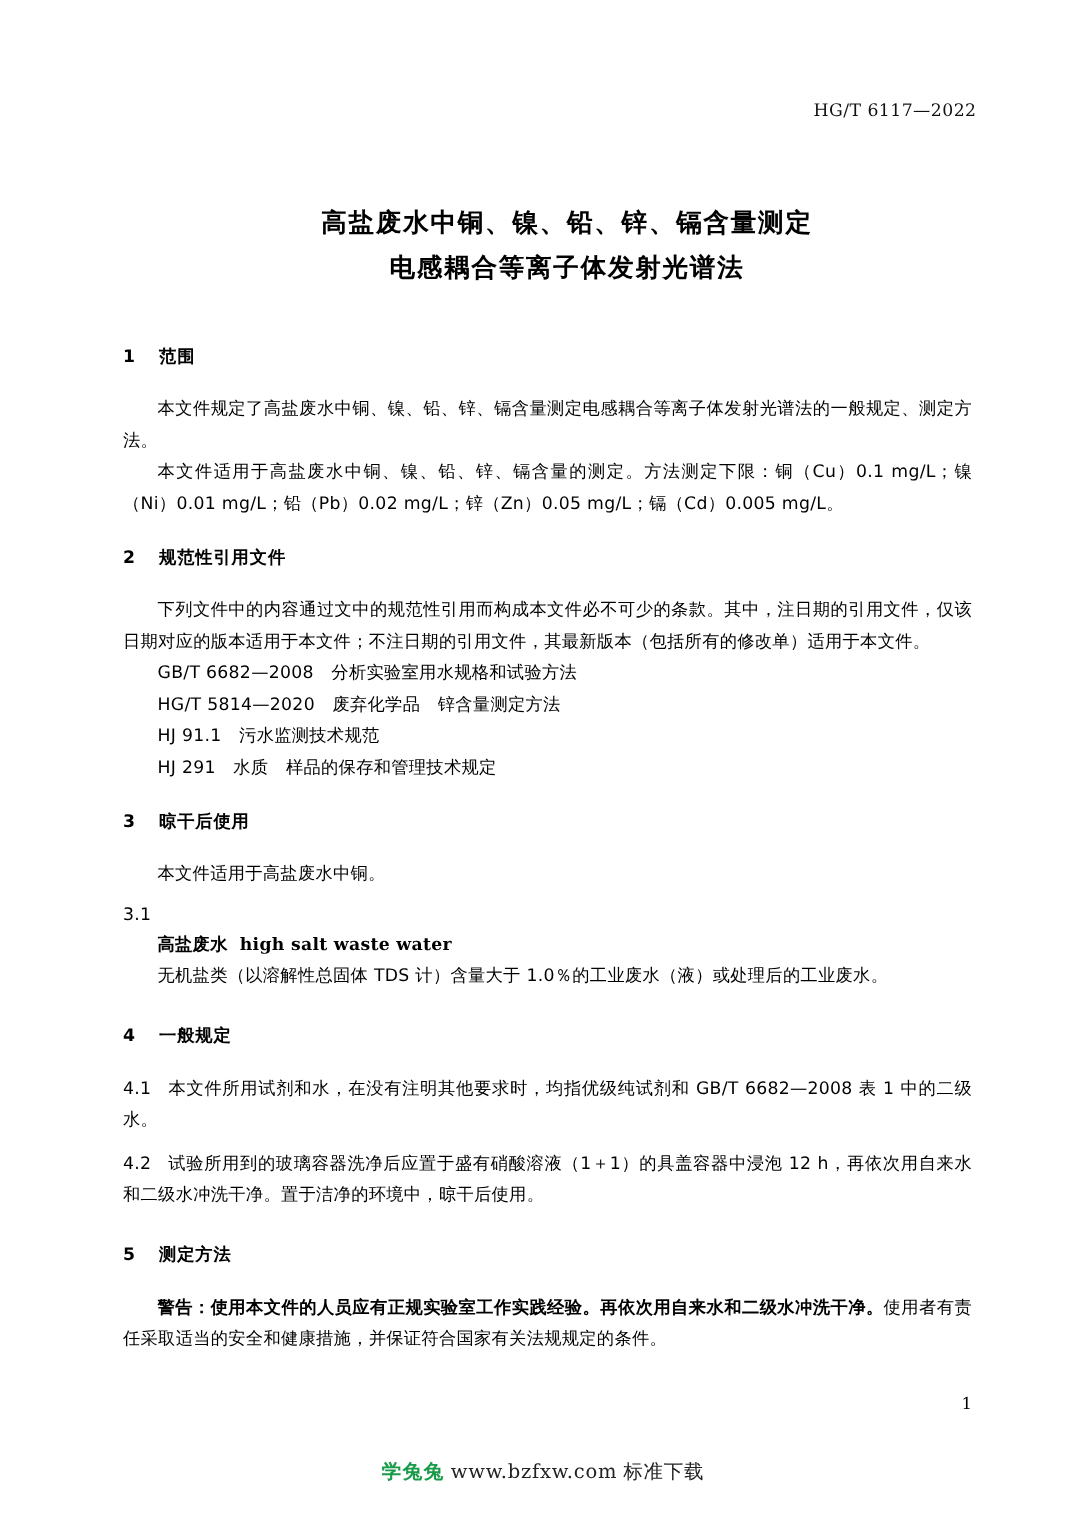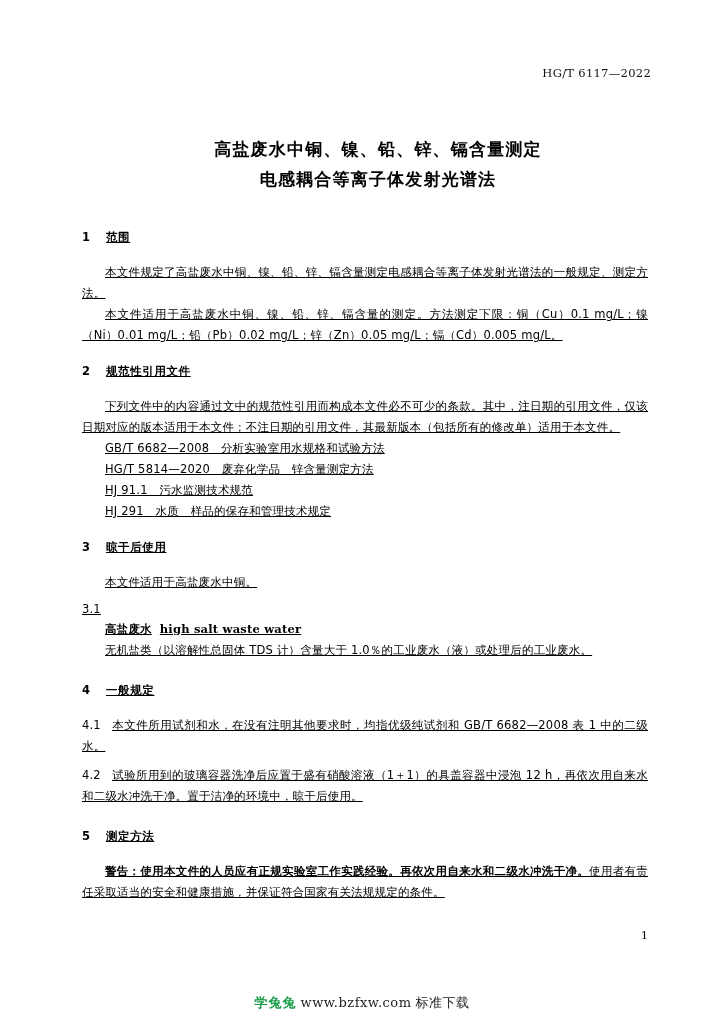--- a/index.html
+++ b/index.html
@@ -38,21 +38,20 @@
     font-weight: bold;
     letter-spacing: 1.2px;
     line-height: 30px;
     color: #000;
   }
   .content {
     position: absolute;
     top: 228px;
     left: 82px;
     width: 566px;
-    text-decoration: underline;
   }
   .sec-head {
     font-size: 11.5px;
     font-weight: bold;
     letter-spacing: 0.6px;
     margin: 0 0 0 0;
     line-height: 18px;
   }
   .sec-head .num {
     display: inline-block;
@@ -113,21 +112,21 @@
   .warn-b { font-weight: bold; }
   .page-num {
     position: absolute;
     bottom: 82px;
     right: 76px;
     font-family: "DejaVu Serif", "Liberation Serif", serif;
     font-size: 11px;
   }
   .footer-watermark {
     position: absolute;
-    bottom: 12px;
+    bottom: 34px;
     left: 0;
     width: 724px;
     text-align: center;
     font-size: 13px;
     color: #3a3a3a;
     letter-spacing: 0.5px;
   }
   .footer-watermark .brand {
     color: #1a9b4a;
     font-weight: bold;

